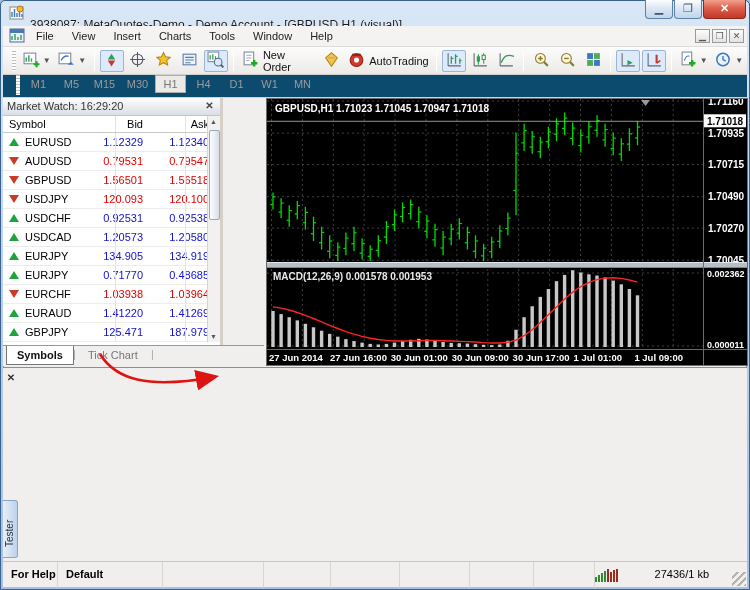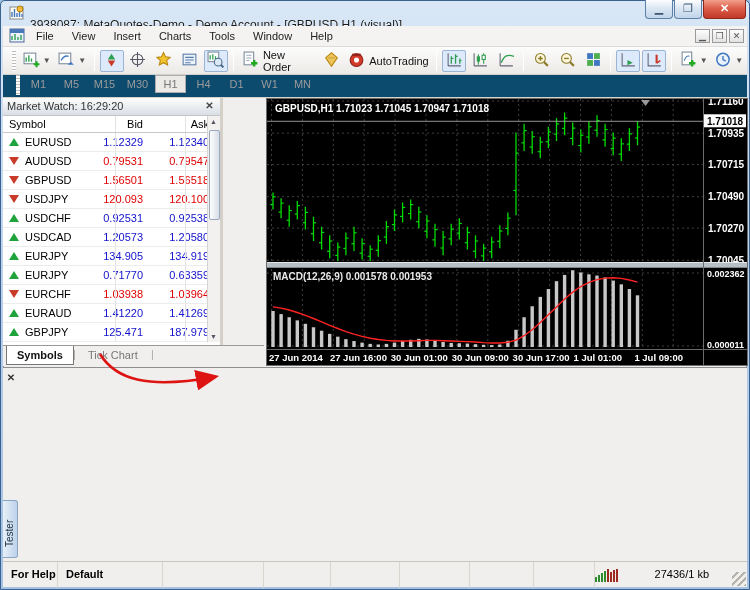--- a/index.html
+++ b/index.html
@@ -346,21 +346,21 @@
         <span class="mwsym">EURJPY</span>
         <span class="mwbid" style="color: rgb(17, 17, 204);">134.905</span>
         <span class="mwask" style="color: rgb(17, 17, 204);">134.919</span>
         <span class="colline" style="left: 112px;"></span>
         <span class="colline" style="left: 182px;"></span>
       </div>
       <div class="mwrow" style="top: 133px;">
         <span class="arr up"></span>
         <span class="mwsym">EURJPY</span>
         <span class="mwbid" style="color: rgb(17, 17, 204);">0.71770</span>
-        <span class="mwask" style="color: rgb(17, 17, 204);">0.63359</span>
+        <span class="mwask" style="color: rgb(17, 17, 204);">0.48685</span>
         <span class="colline" style="left: 112px;"></span>
         <span class="colline" style="left: 182px;"></span>
       </div>
       <div class="mwrow" style="top: 152px;">
         <span class="arr down"></span>
         <span class="mwsym">EURCHF</span>
         <span class="mwbid" style="color: rgb(224, 0, 0);">1.03938</span>
         <span class="mwask" style="color: rgb(224, 0, 0);">1.03964</span>
         <span class="colline" style="left: 112px;"></span>
         <span class="colline" style="left: 182px;"></span>

